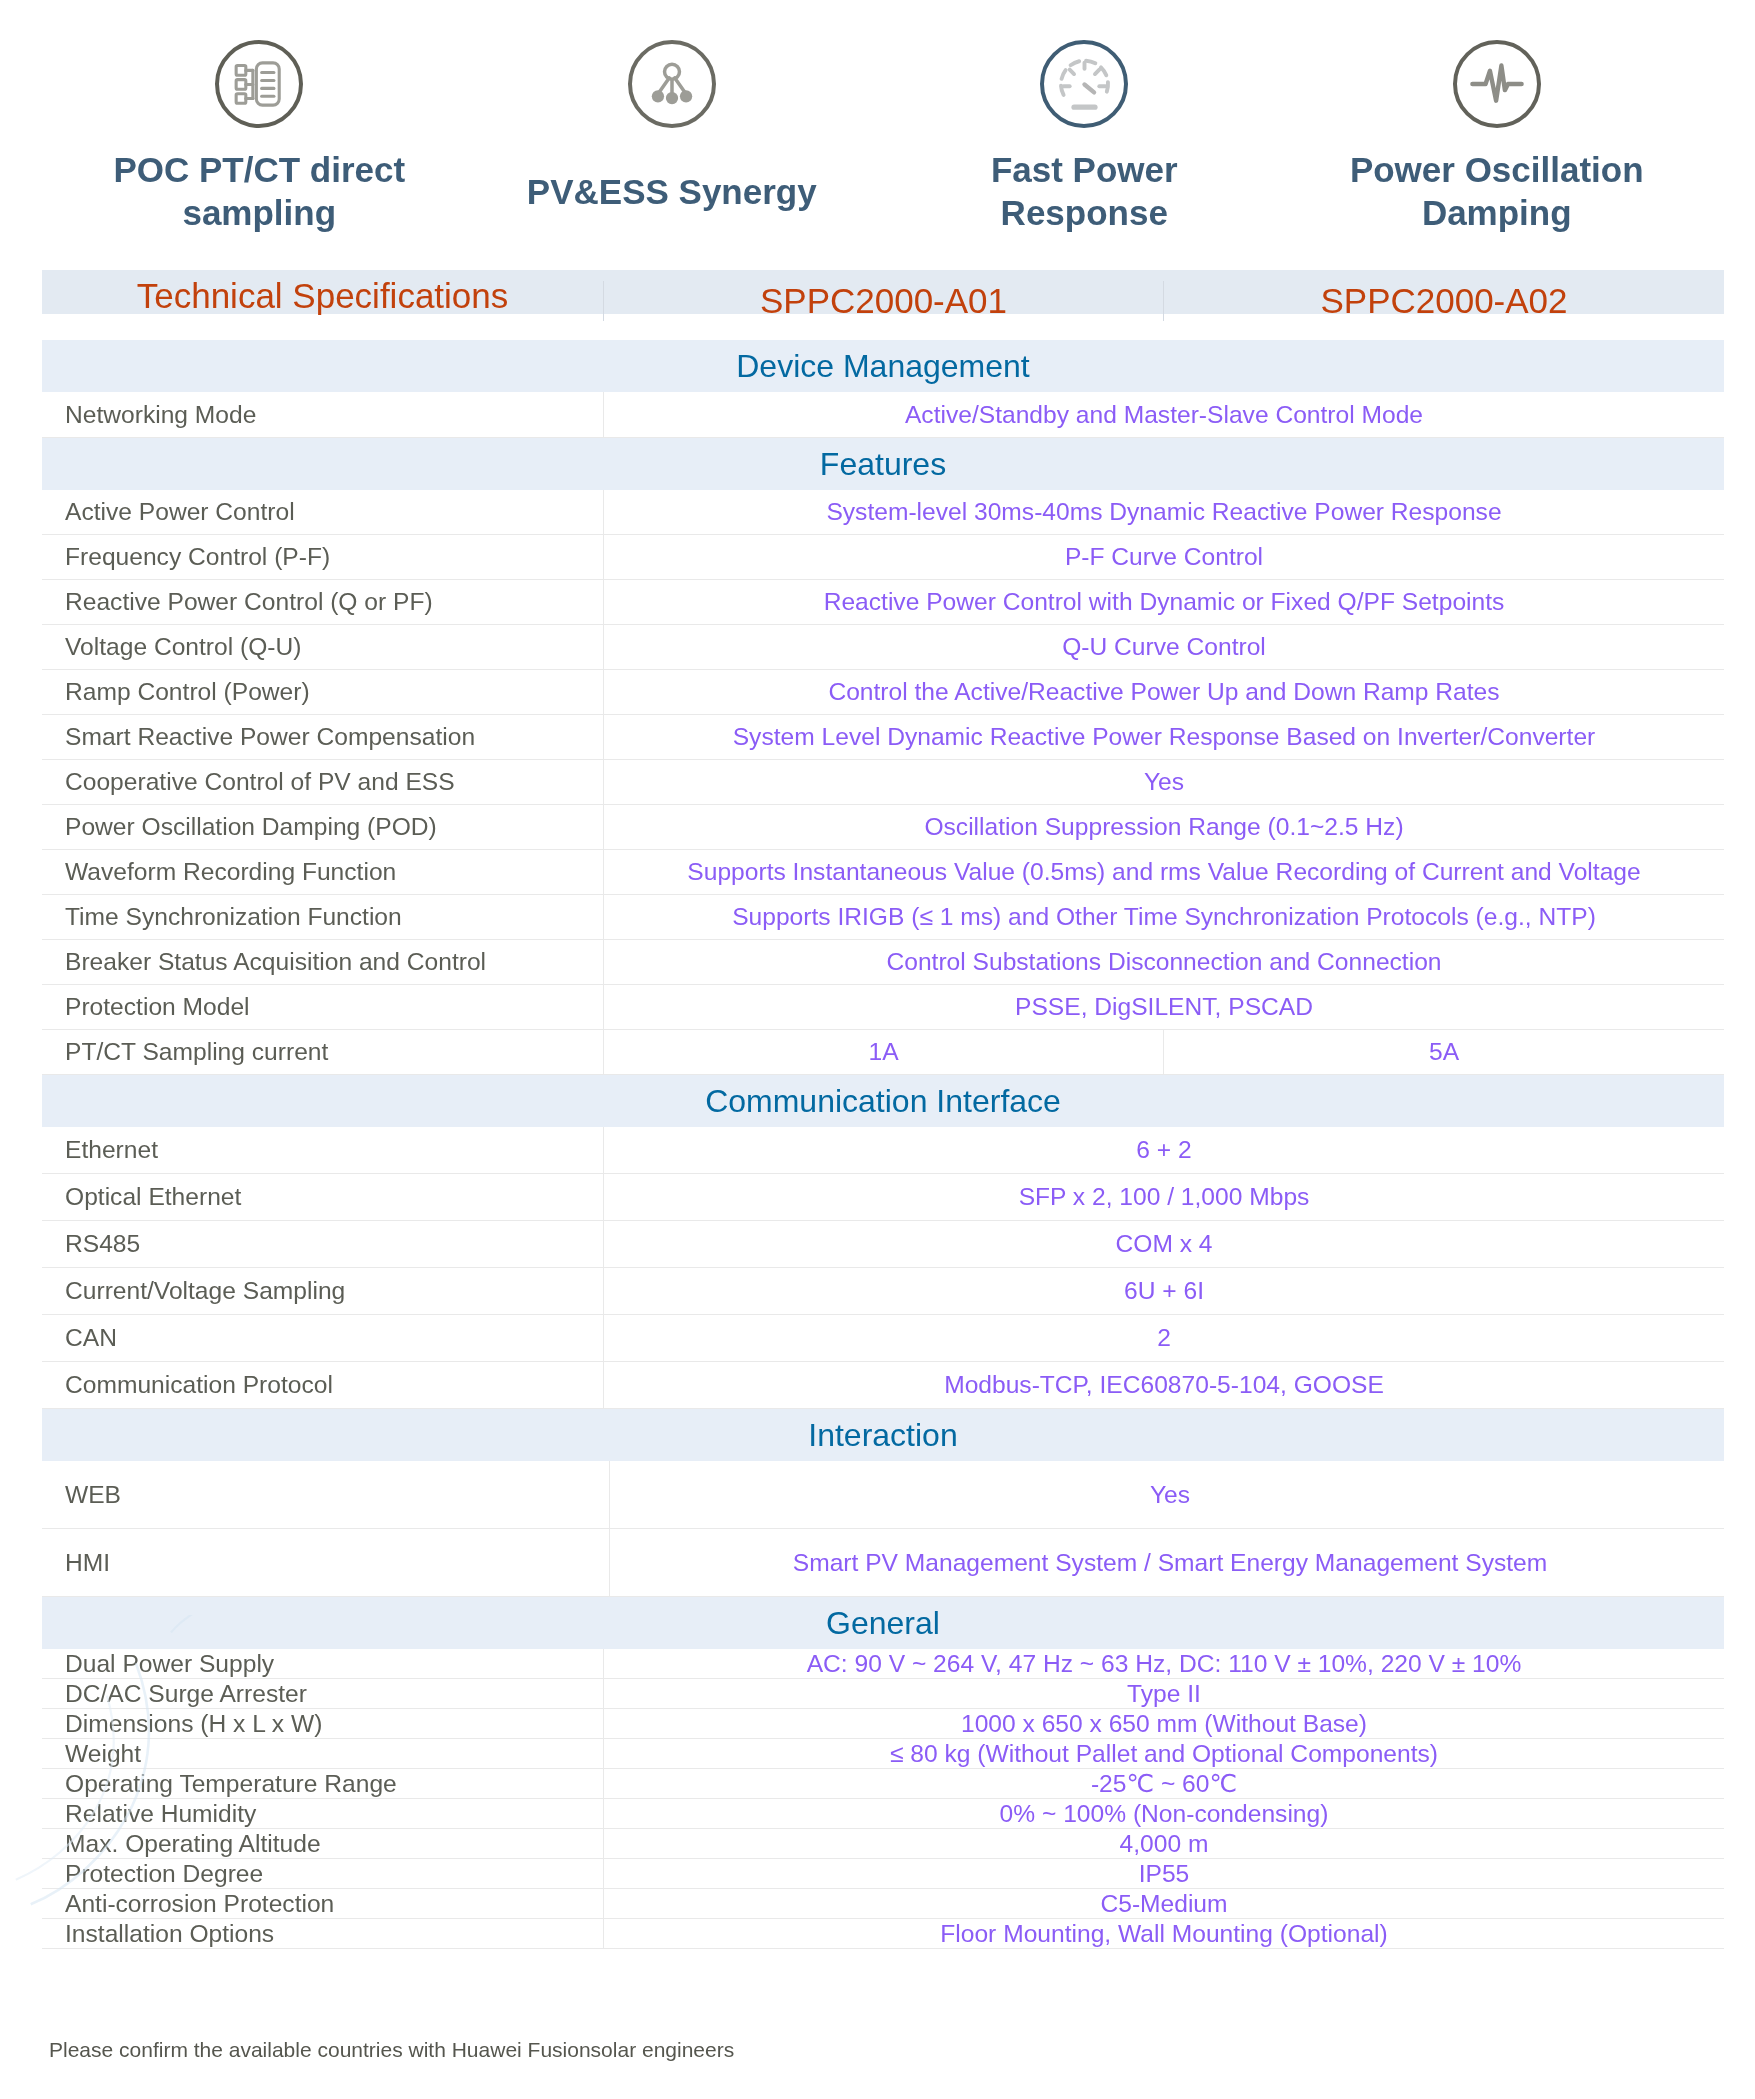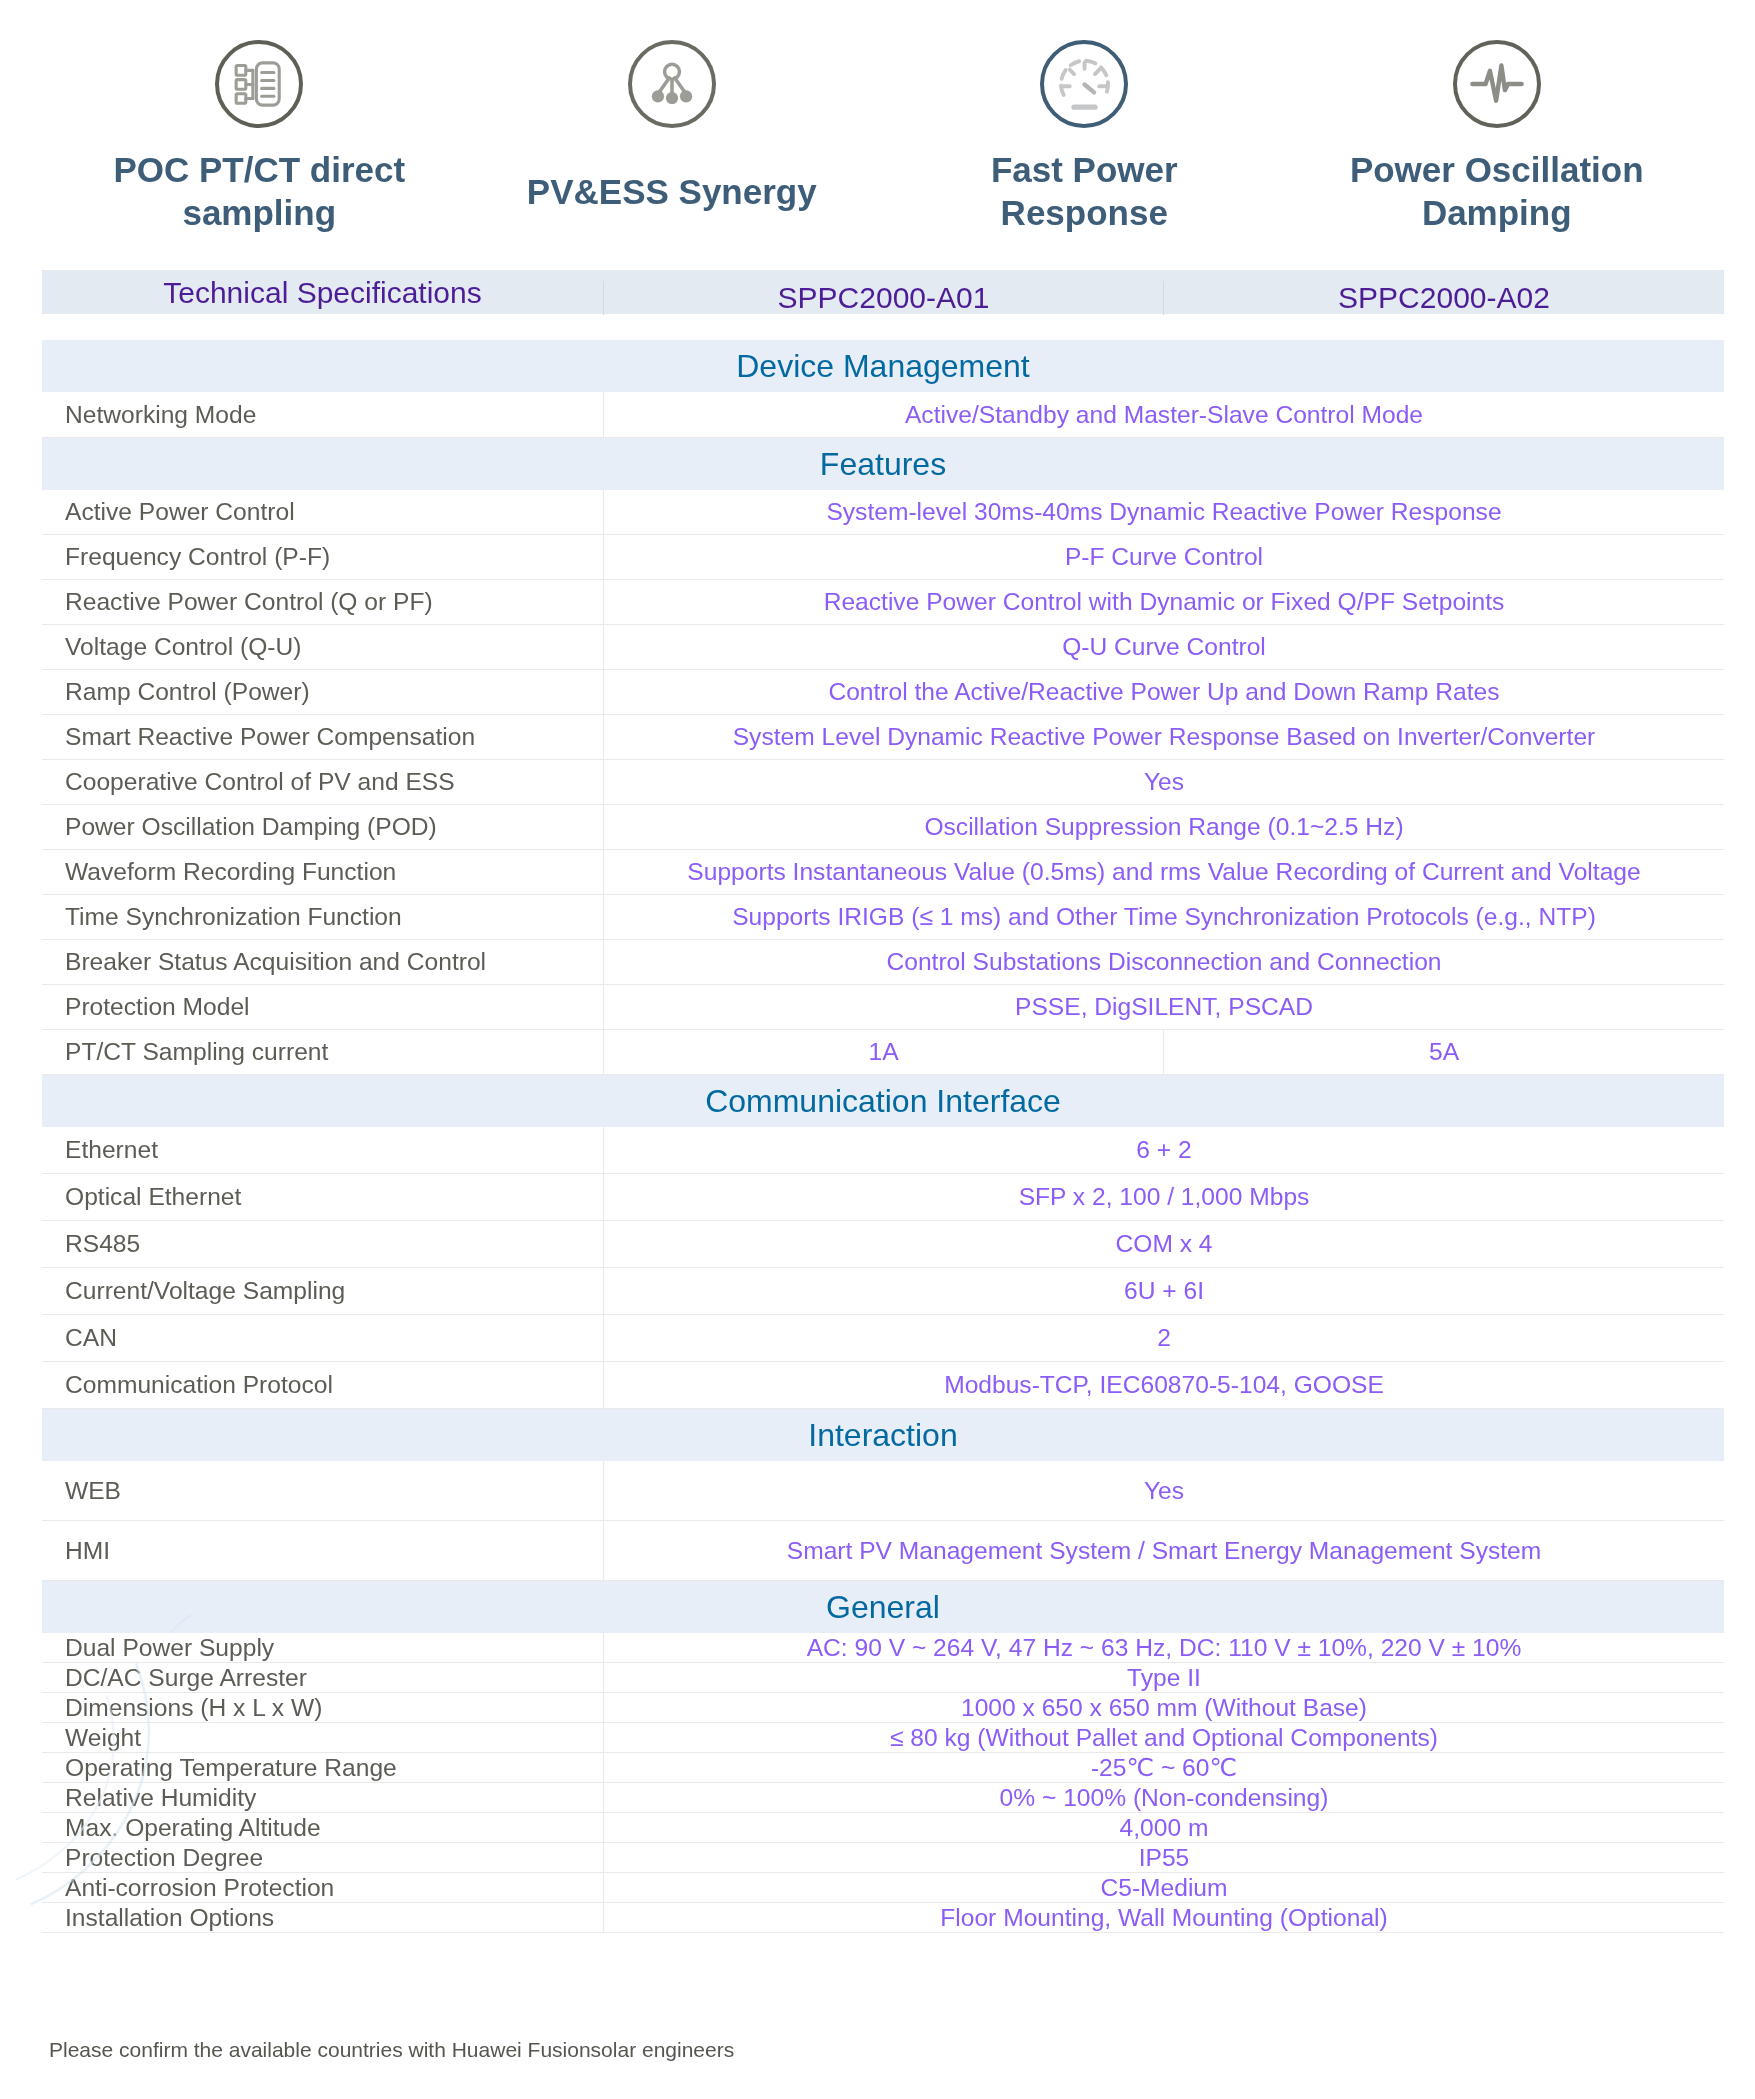--- a/index.html
+++ b/index.html
@@ -14,37 +14,37 @@
   .circ-1{border:4.4px solid #5f5f56;}
   .circ-2{border:4.4px solid #6b6b63;}
   .circ-3{border:4.4px solid #3f5d74;}
   .circ-4{border:4.4px solid #62625a;}
   .feature-label{margin-top:19.3px;min-height:88px;display:flex;align-items:center;justify-content:center;
                  text-align:center;font-size:35px;font-weight:600;color:#3e5d78;line-height:43px;max-width:334px;}
 
   
   .spec-table{position:absolute;top:270px;left:42px;width:1682px;}
   .model-row{display:grid;grid-template-columns:561px 560px 561px;height:44px;background:#e3eaf2;}
-  .model-cell{display:flex;align-items:center;justify-content:center;font-size:30px;color:#4c1d95;}
+  .model-cell{display:flex;align-items:center;justify-content:center;font-size:35px;color:#c2410c;}
   .model-cell + .model-cell{border-left:1.8px solid #d4dae2;margin-top:11px;}
   .table-gap{height:26px;background:#ffffff;}
 
   .section-band{height:52px;background:#e7eef7;display:flex;align-items:center;justify-content:center;
                 font-size:32px;color:#0369a1;}
   .spec-row{display:grid;grid-template-columns:561px 1121px;background:#ffffff;
             border-bottom:1.8px solid #e9e9e9;box-sizing:border-box;}
   .spec-row.split{grid-template-columns:561px 560px 561px;}
   .cell{display:flex;align-items:center;box-sizing:border-box;}
   .cell.label{padding-left:23px;font-size:24.6px;color:#5b5d55;}
   .cell.value{justify-content:center;text-align:center;font-size:24.6px;color:#8b5cf6;
               border-left:1.8px solid #e9e9e9;padding:0 10.5px;}
   .sec-0 .spec-row{height:46px;}
   .sec-1 .spec-row{height:45px;}
   .sec-2 .spec-row{height:47px;}
-  .sec-3 .spec-row{height:60px;}
+  .sec-3 .spec-row{height:68px;gap:6px;}
   .sec-4 .spec-row{height:30px;}
 
   
   .footer-note{position:absolute;left:49px;top:2038px;font-size:21px;color:#55564e;}
   .watermark{position:absolute;left:0;top:1615px;pointer-events:none;opacity:0.55;}
 
   svg{display:block;}
 </style>
 </head>
 <body>

